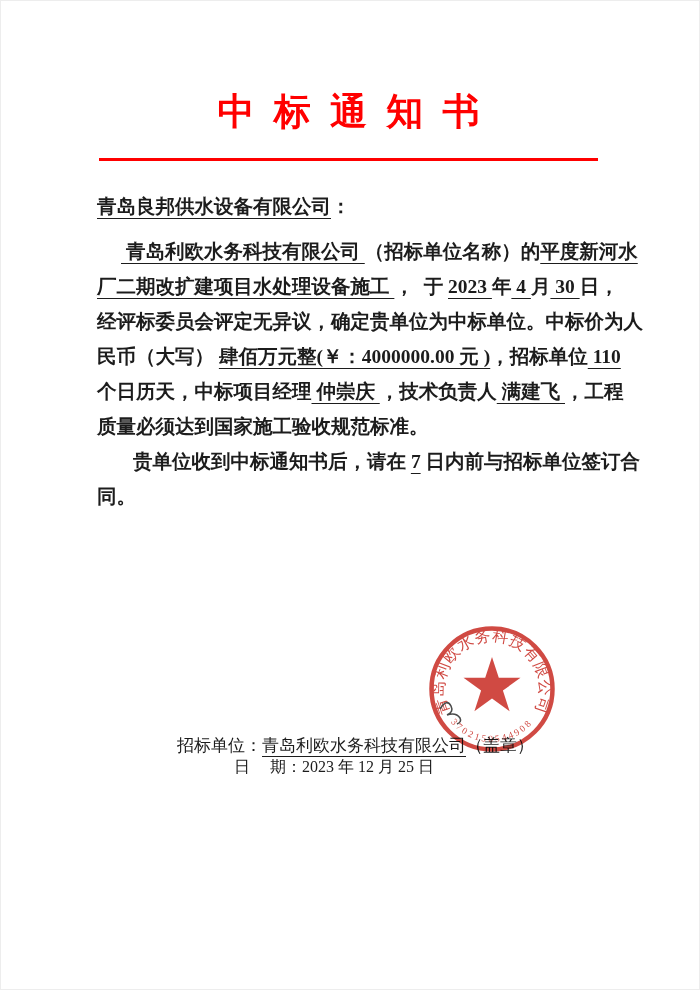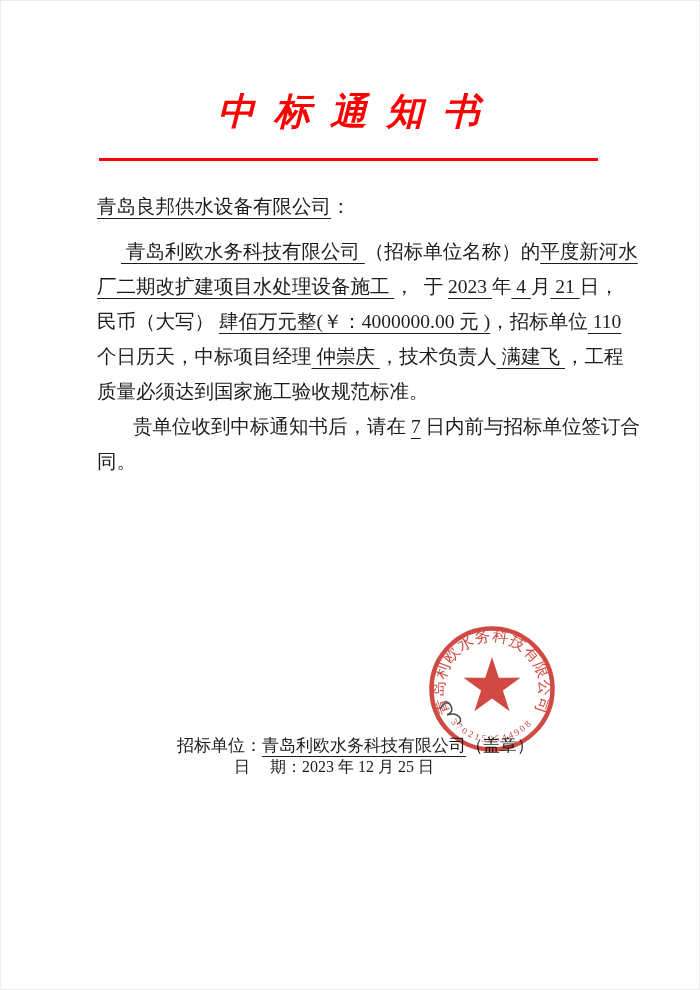--- a/index.html
+++ b/index.html
@@ -4,24 +4,24 @@
 <style>
   html,body{margin:0;padding:0;background:#ffffff;}
   .page{
     position:relative;width:700px;height:990px;background:#ffffff;
     font-family:"Liberation Serif","DejaVu Serif",serif;color:#1c1c1c;
     overflow:hidden;border:1px solid #ededed;box-sizing:border-box;
   }
   .doc-title{
     position:absolute;top:86px;left:0;width:100%;text-align:center;
     color:#ff0000;font-size:37px;font-weight:bold;
-    letter-spacing:3px;word-spacing:4px;white-space:pre;font-style:italic;
+    letter-spacing:3px;word-spacing:4px;white-space:pre;
   }
   .rule{position:absolute;top:157px;left:98px;width:499px;height:3px;background:#ff0000;}
-  .body-text{position:absolute;top:188px;left:96px;width:520px;font-size:19.5px;line-height:35px;}
+  .body-text{position:absolute;top:188px;left:96px;width:520px;font-size:19.5px;line-height:35px;font-weight:bold;}
   .line{white-space:pre;height:35px;}
   .line.first{margin-bottom:9px;}
   .line.indent-a{padding-left:24px;margin-top:10px;}
   .line.indent-b{padding-left:36px;text-align:right;}
   .u{text-decoration:underline;text-underline-offset:5px;text-decoration-thickness:1px;}
   .sig-issuer{position:absolute;top:732px;left:176px;font-size:17px;line-height:26px;white-space:pre;}
   .sig-date{position:absolute;top:753px;left:233px;font-size:16px;line-height:26px;white-space:pre;}
   .stamp{position:absolute;left:421px;top:618px;width:140px;height:140px;opacity:0.92;mix-blend-mode:multiply;}
 </style>
 </head>
@@ -29,21 +29,22 @@
 
 <div class="page">
 
   <div class="doc-title">中 标 通 知 书</div>
 
   <div class="rule"></div>
 
   <div class="body-text">
     <div class="line first"><span class="u">青岛良邦供水设备有限公司</span><span>：</span></div>
     <div class="line indent-a"><span class="u"> 青岛利欧水务科技有限公司 </span><span>（招标单位名称）的</span><span class="u">平度新河水</span></div>
-    <div class="line"><span class="u">厂二期改扩建项目水处理设备施工 </span><span>，  于 </span><span class="u">2023 </span><span>年</span><span class="u"> 4 </span><span>月</span><span class="u"> 21 </span><span>日，</span></div>
+    <div class="line"><span class="u">厂二期改扩建项目水处理设备施工 </span><span>，  于 </span><span class="u">2023 </span><span>年</span><span class="u"> 4 </span><span>月</span><span class="u"> 30 </span><span>日，</span></div>
+    <div class="line"><span>经评标委员会评定无异议，确定贵单位为中标单位。中标价为人</span></div>
     <div class="line"><span>民币（大写） </span><span class="u">肆佰万元整(￥：4000000.00 元 )</span><span>，招标单位</span><span class="u"> 110</span></div>
     <div class="line"><span>个日历天，中标项目经理</span><span class="u"> 仲崇庆 </span><span>，技术负责人</span><span class="u"> 满建飞 </span><span>，工程</span></div>
     <div class="line"><span>质量必须达到国家施工验收规范标准。</span></div>
     <div class="line indent-b"><span>贵单位收到中标通知书后，请在 </span><span class="u">7</span><span> 日内前与招标单位签订合</span></div>
     <div class="line"><span>同。</span></div>
   </div>
 
   <div class="sig-issuer"><span>招标单位：</span><span class="u">青岛利欧水务科技有限公司</span><span>（盖章）</span></div>
 
   <div class="sig-date"><span>日　 期：</span><span>2023 年 12 月 25 日</span></div>

